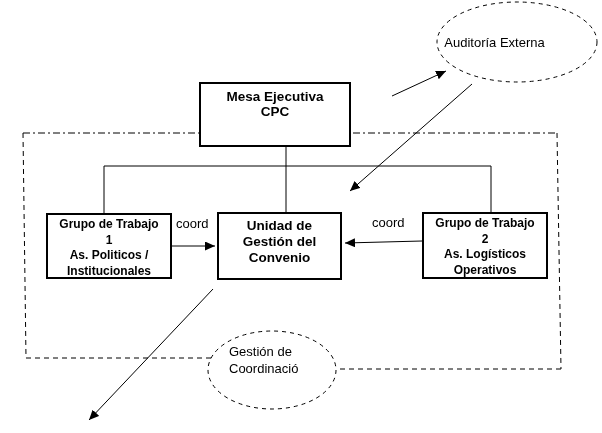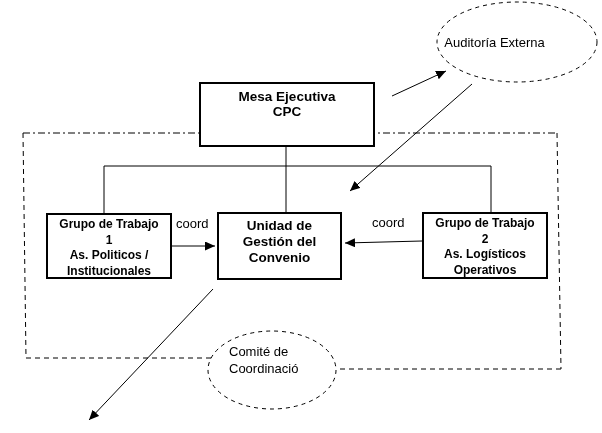--- a/index.html
+++ b/index.html
@@ -11,21 +11,21 @@
     font-family:"Liberation Sans", sans-serif; color:var(--text);
   }
   #wires { position:absolute; left:0; top:0; width:602px; height:433px; color:var(--line); }
   .node {
     position:absolute; box-sizing:border-box;
     background:var(--background); border:2px solid var(--line);
     text-align:center; white-space:pre-line;
     font-weight:bold; font-size:12px; line-height:15.5px;
     color:var(--text);
   }
-  #node-mesa    { left:199px; top:82px;  width:176px; height:65px; padding-top:5px; font-size:13.5px; line-height:15px; }
+  #node-mesa    { left:199px; top:82px;  width:152px; height:65px; padding-top:5px; font-size:13.5px; line-height:15px; }
   #node-grupo1  { left:46px;  top:213px; width:126px; height:66px; padding-top:2px; }
   #node-unidad  { left:217px; top:212px; width:125px; height:68px; padding-top:4px; font-size:13.5px; line-height:16px; }
   #node-grupo2  { left:422px; top:212px; width:126px; height:67px; padding-top:2px; }
   .ellipse-label {
     position:absolute; white-space:pre-line; font-size:13px; line-height:16.5px;
   }
   #label-auditoria { left:414px; top:35px; width:161px; text-align:center; }
   #label-comite    { left:229px; top:344px; text-align:left; }
   .coord-label {
     position:absolute; font-family:Liberation Sans, sans-serif;
@@ -73,20 +73,20 @@
 Gestión del
 Convenio</div>
 
   <div class="node" id="node-grupo2">Grupo de Trabajo
 2
 As. Logísticos
 Operativos</div>
 
   <div class="ellipse-label" id="label-auditoria">Auditoría Externa</div>
 
-  <div class="ellipse-label" id="label-comite">Comité de
+  <div class="ellipse-label" id="label-comite">Gestión de
 Coordinació</div>
 
   <div class="coord-label" id="coord-left">coord</div>
 
   <div class="coord-label" id="coord-right">coord</div>
 
 </div>
 
 </body></html>

